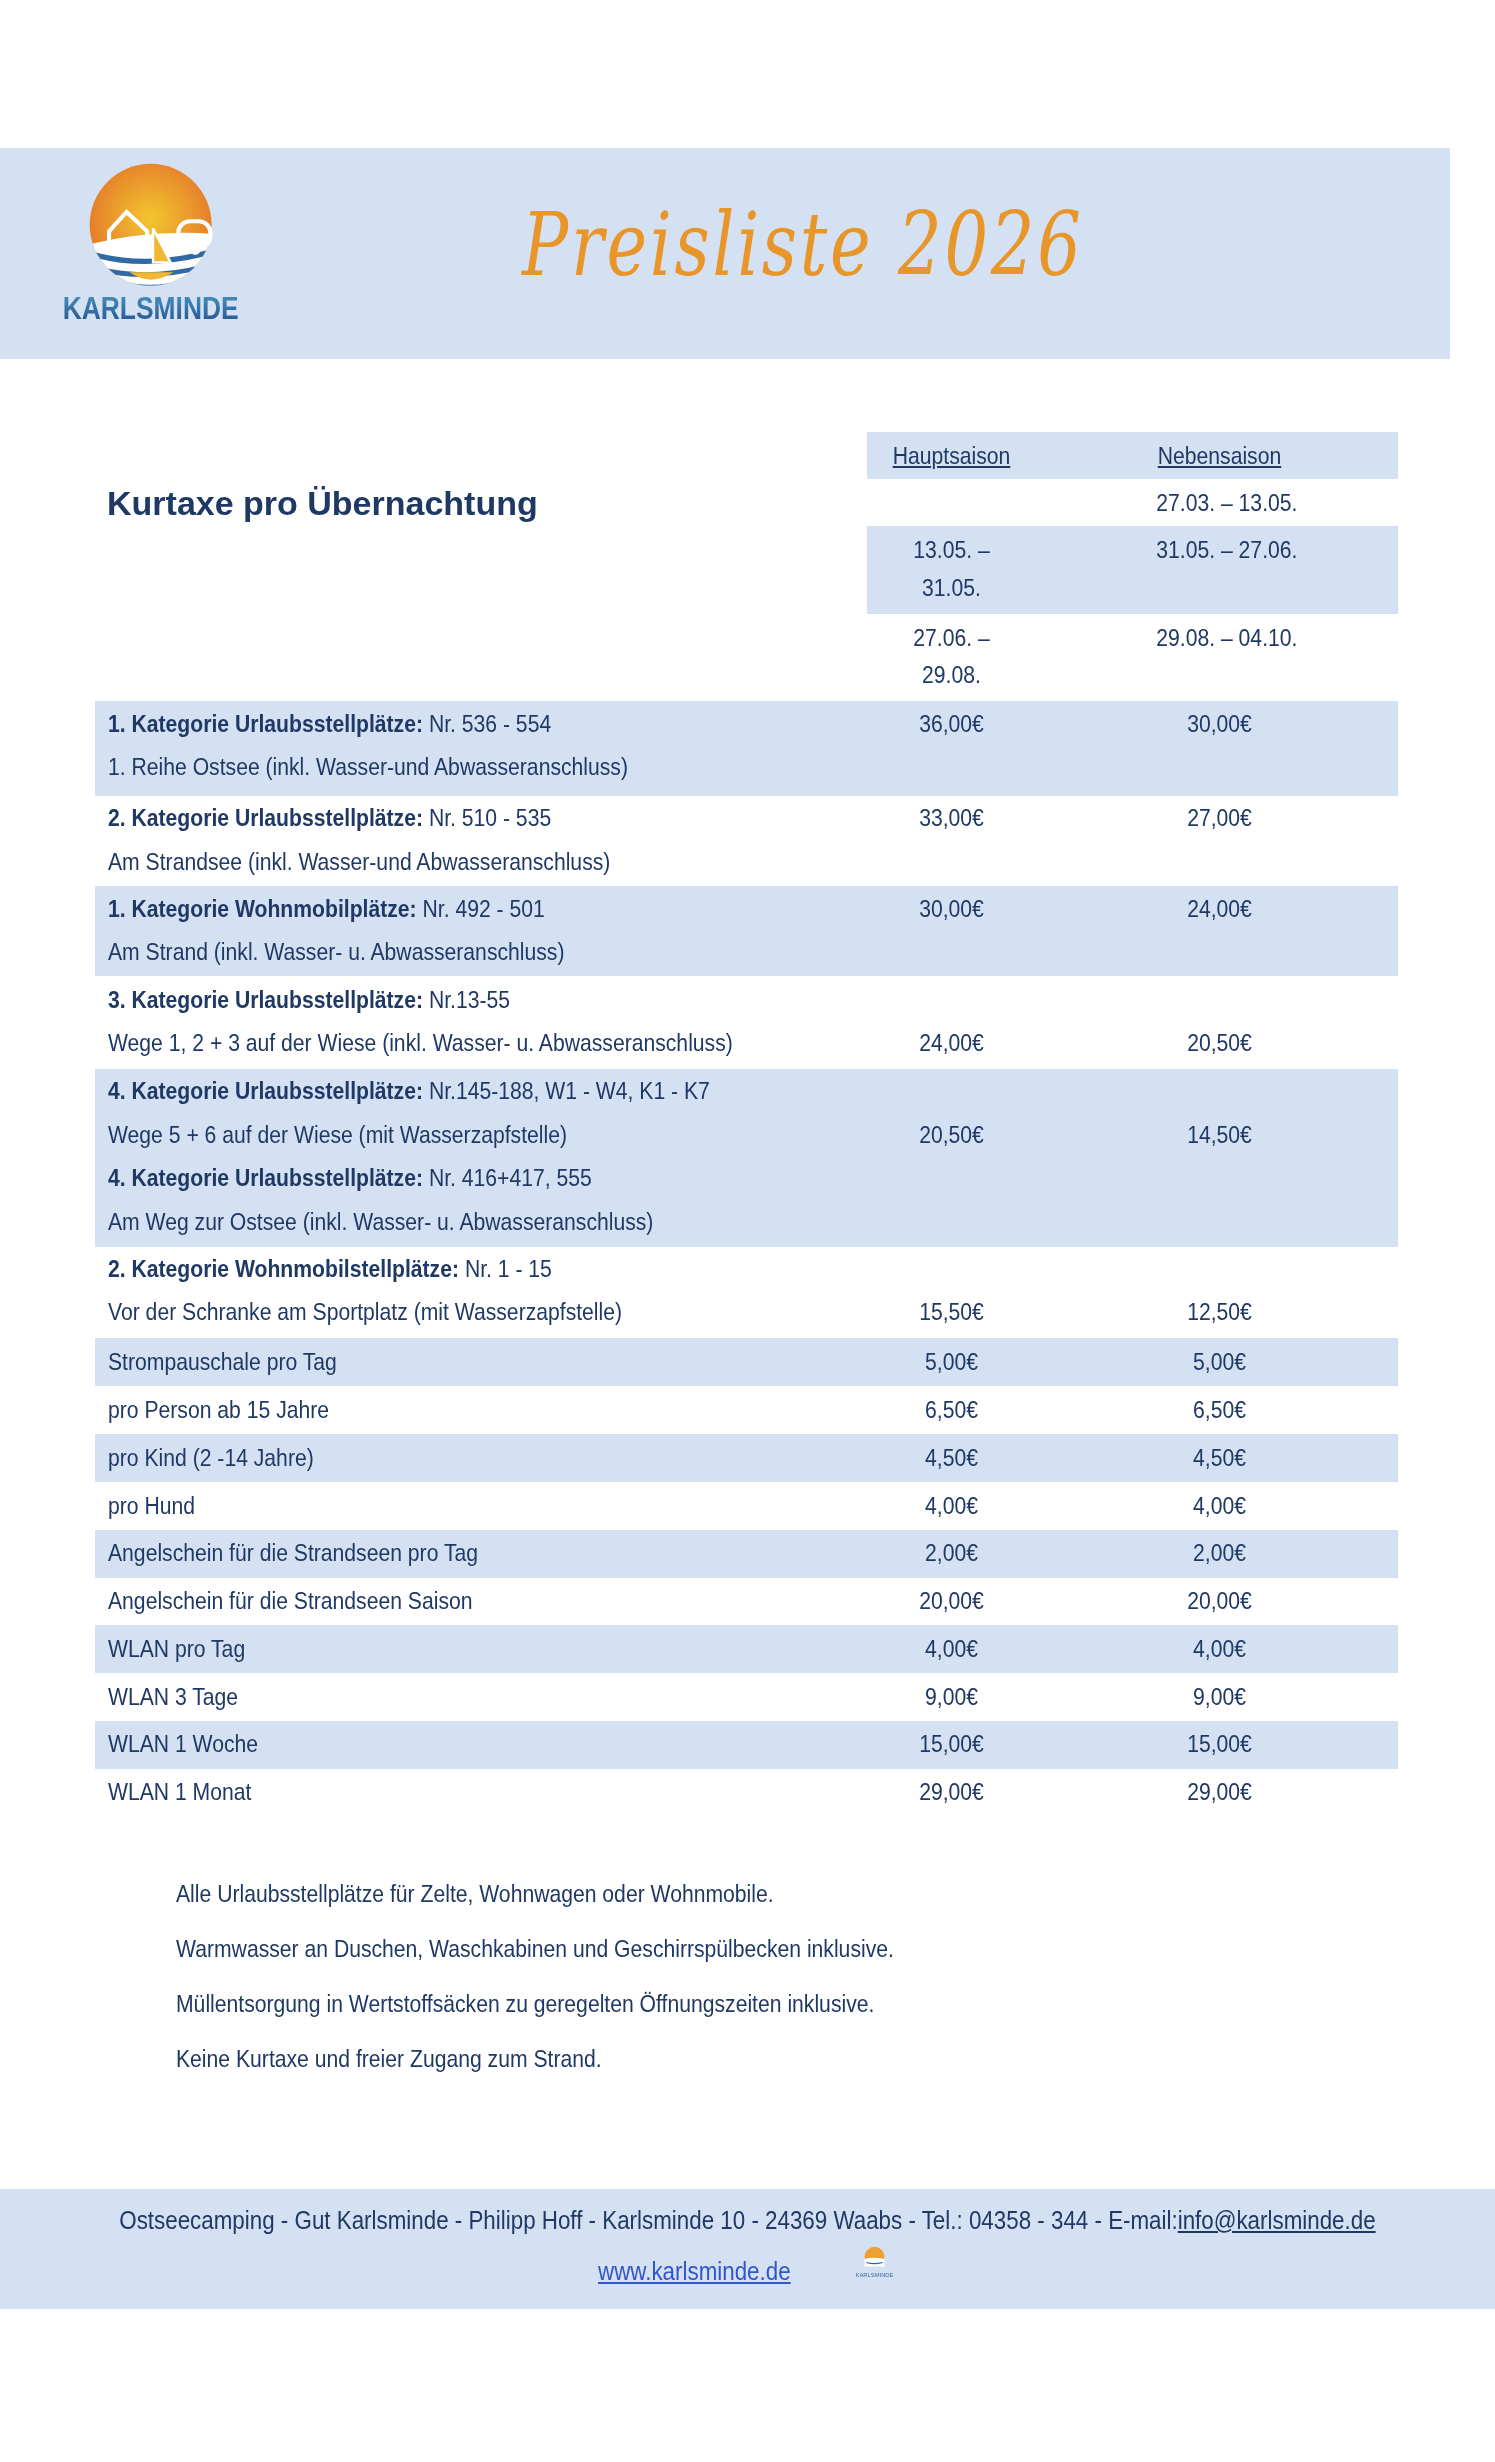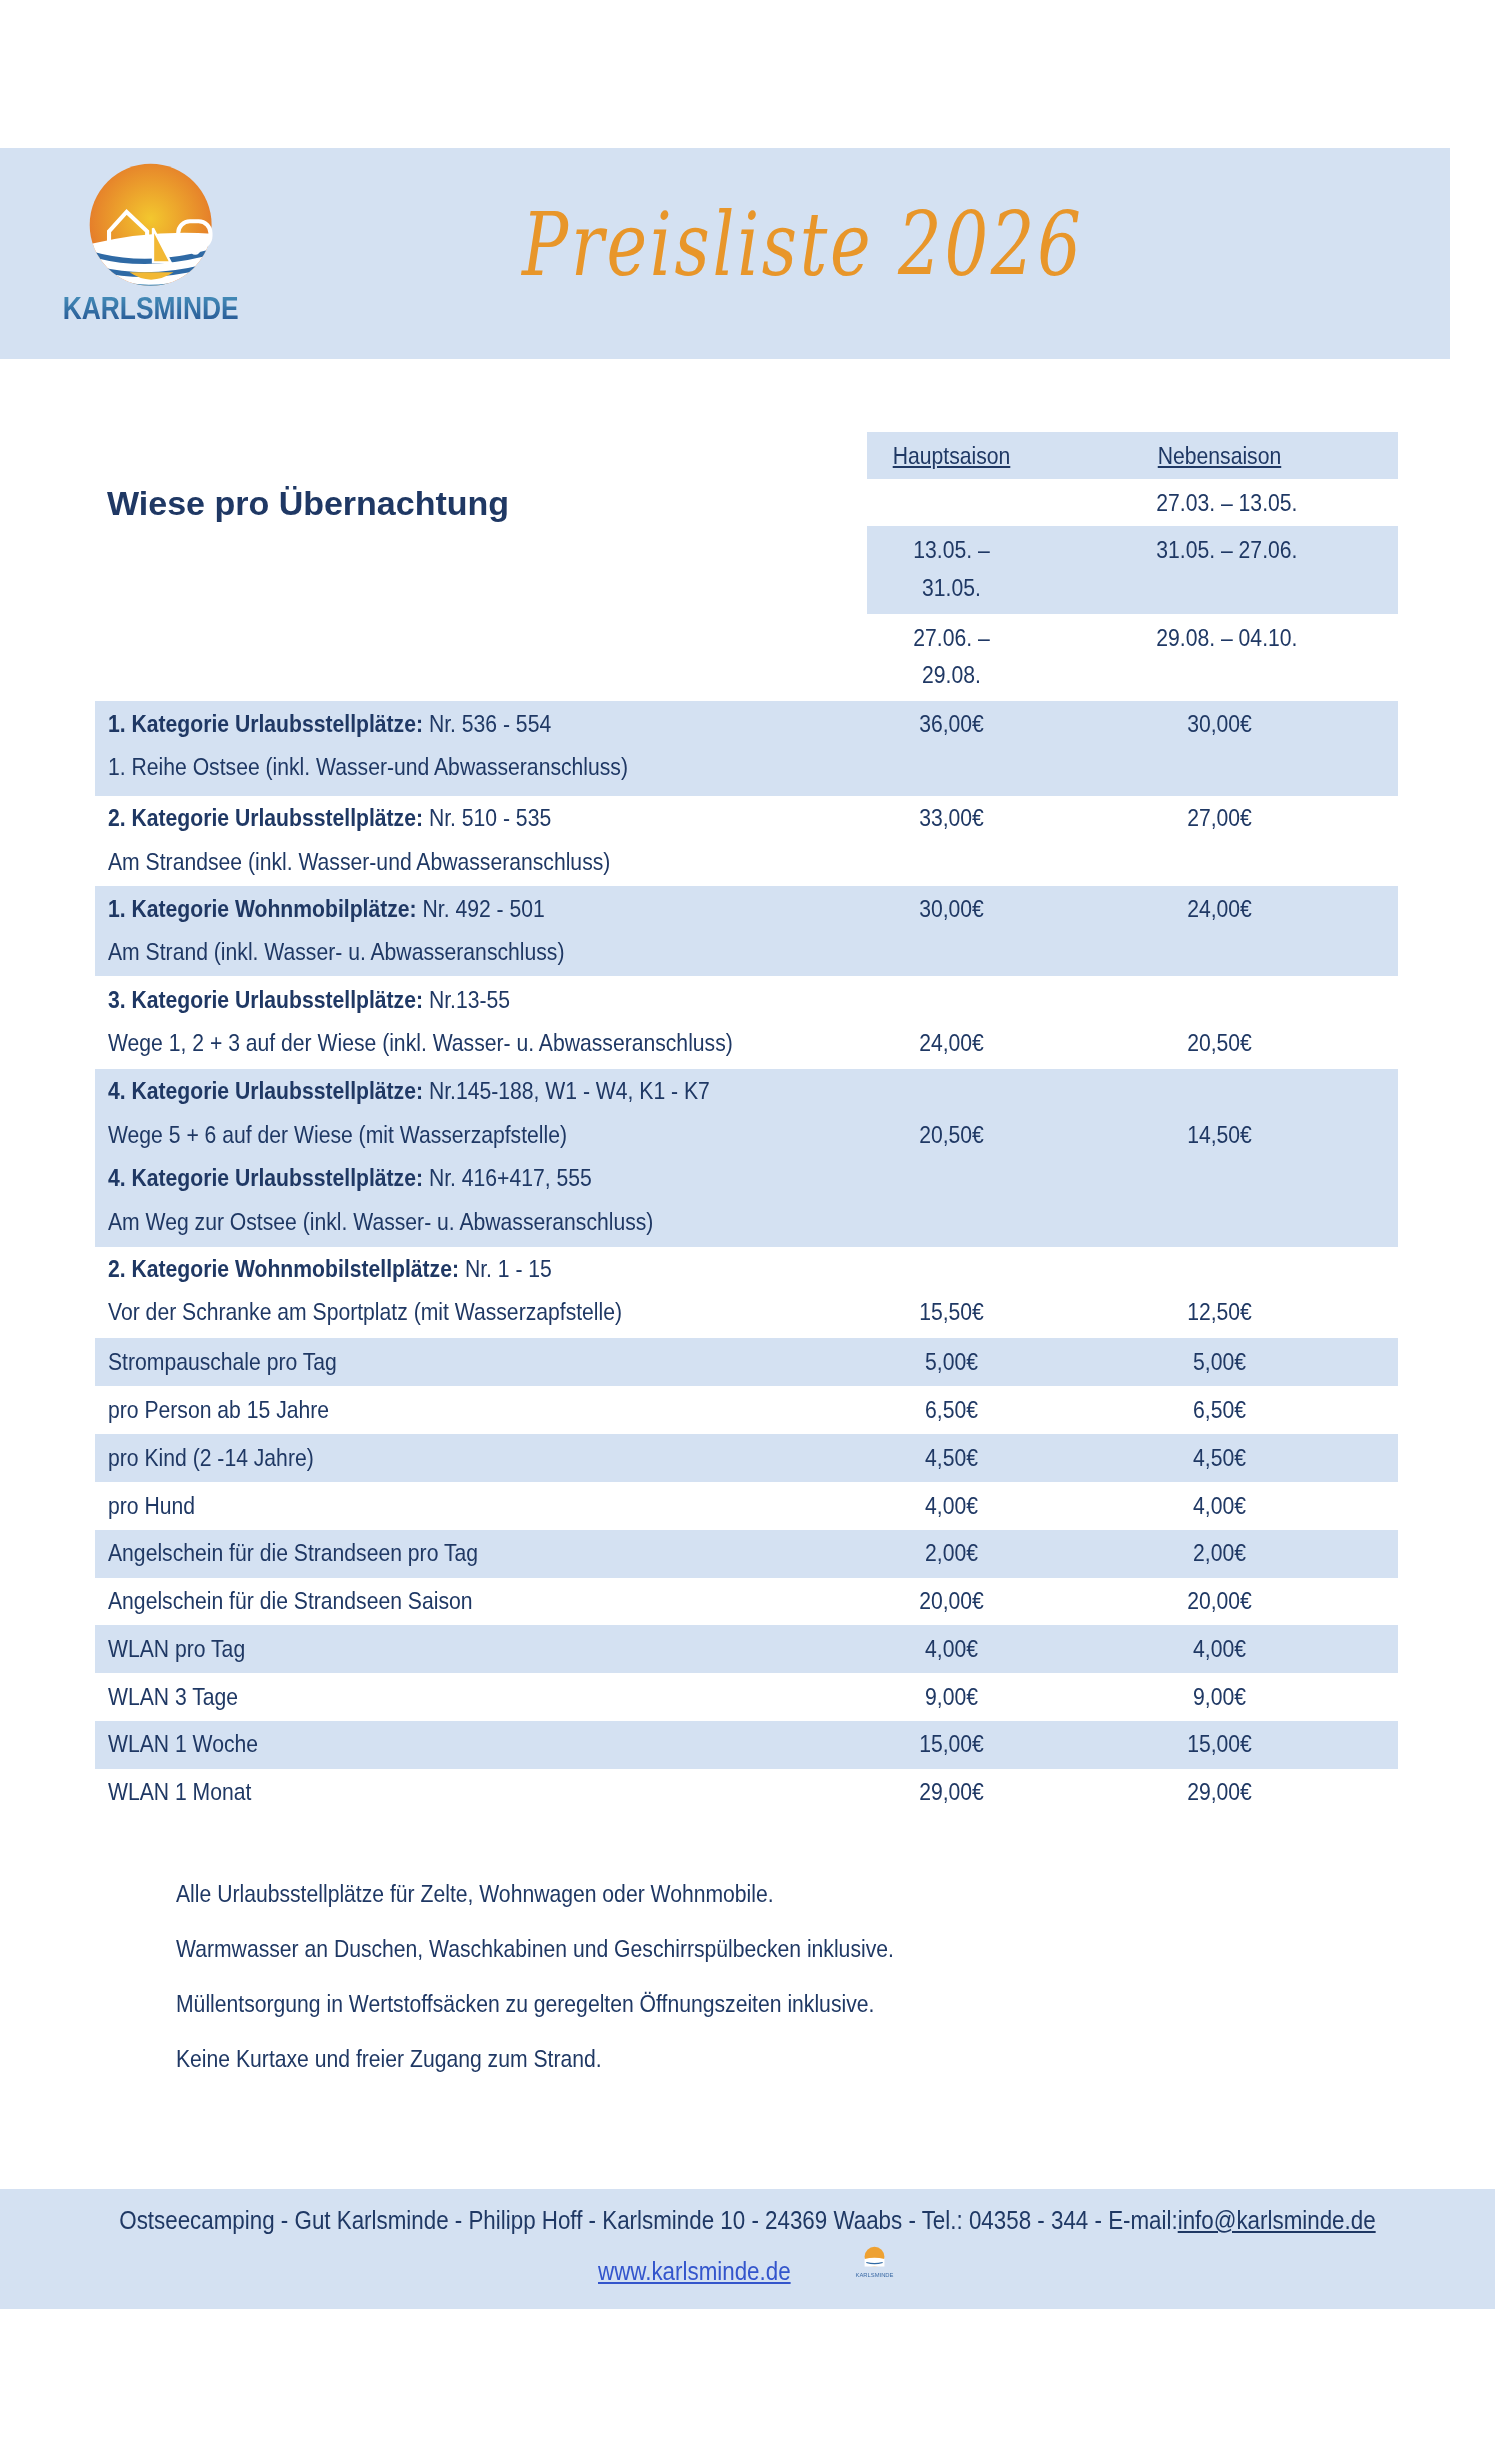--- a/index.html
+++ b/index.html
@@ -74,21 +74,21 @@
     <text x="156" y="275" text-anchor="middle" font-family="Liberation Sans, sans-serif" font-weight="bold" font-size="54" fill="url(#txtg)" textLength="300" lengthAdjust="spacingAndGlyphs">KARLSMINDE</text>
   </svg>
 </div>
 
 <div id="title" class="abs">Preisliste 2026</div>
 
 <div class="band" style="left:867px; top:432px; width:531px; height:47px;"></div>
 <div class="txt c col-h u" style="top:434px;">Hauptsaison</div>
 <div class="txt c col-n u" style="top:434px;">Nebensaison</div>
 
-<div id="section-title" class="abs">Wiese pro Übernachtung</div>
+<div id="section-title" class="abs">Kurtaxe pro Übernachtung</div>
 
 <div class="txt c col-n" style="top:481px;">27.03. – 13.05.</div>
 
 <div class="band" style="left:867px; top:526px; width:531px; height:88px;"></div>
 <div class="txt c col-h" style="top:528px;">13.05. –</div>
 <div class="txt c col-h" style="top:566px;">31.05.</div>
 <div class="txt c col-n" style="top:528px;">31.05. – 27.06.</div>
 
 <div class="txt c col-h" style="top:616px;">27.06. –</div>
 <div class="txt c col-h" style="top:653px;">29.08.</div>

